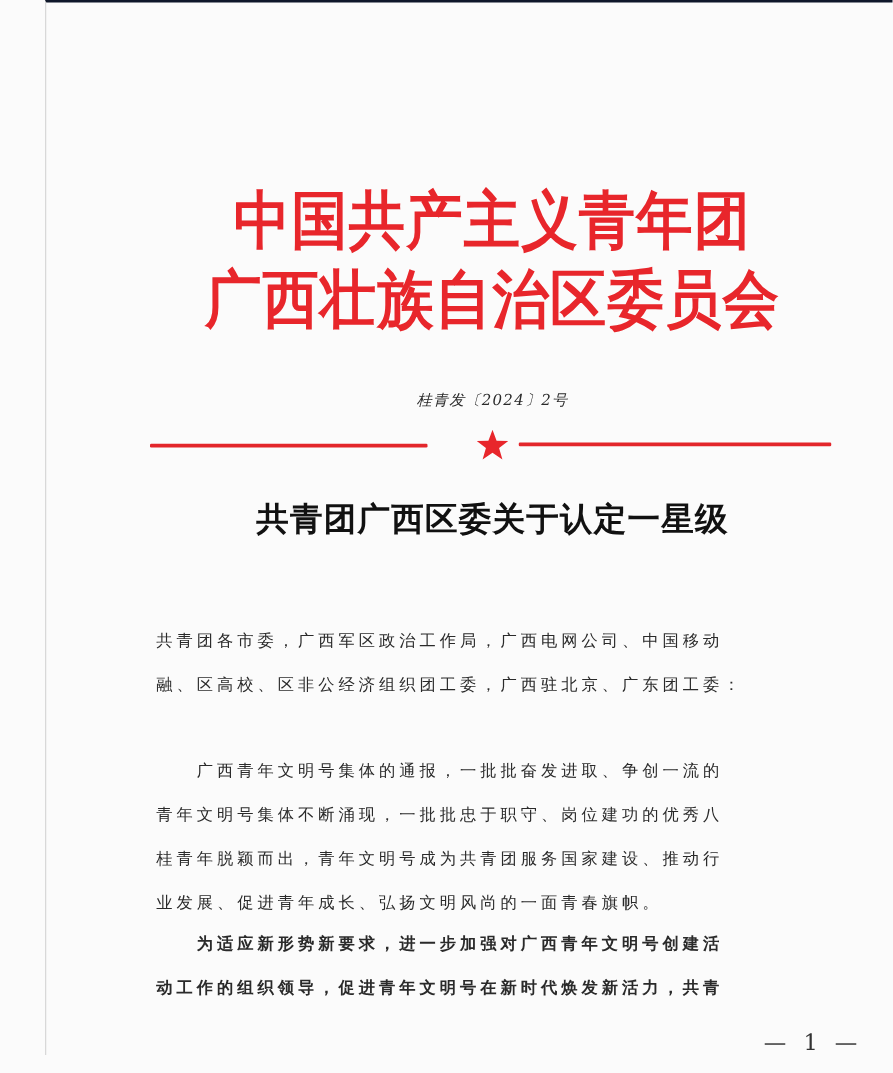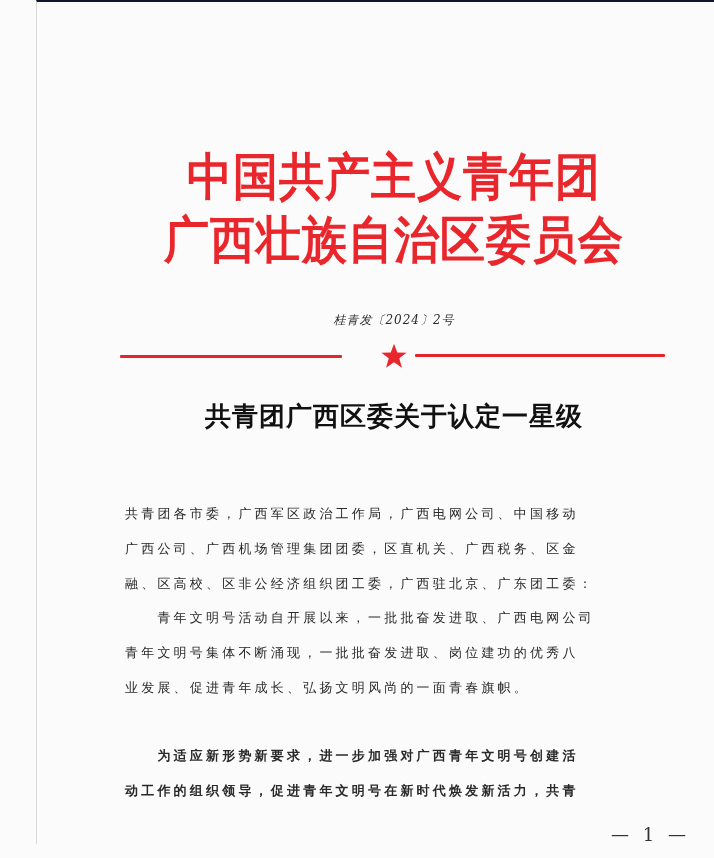--- a/index.html
+++ b/index.html
@@ -73,27 +73,27 @@
   <div class="red-rule left"></div>
   <svg class="star" viewBox="0 0 24 24">
     <polygon points="12,1.5 14.8,9 22.8,9.2 16.5,14 18.8,22 12,17.3 5.2,22 7.5,14 1.2,9.2 9.2,9" fill="#e8262b"></polygon>
   </svg>
   <div class="red-rule right"></div>
 
   <div class="notice-title t1">共青团广西区委关于认定一星级</div>
 
   <div class="body-text" style="top:494px;">
     <div class="para-line">共青团各市委，广西军区政治工作局，广西电网公司、中国移动</div>
-    <div class="para-line">广西公司、广西机场管理集团团委，区直机关、广西税务、区金</div>
     <div class="para-line">融、区高校、区非公经济组织团工委，广西驻北京、广东团工委：</div>
   </div>
 
   <div class="body-text" style="top:598px;">
-    <div class="para-line">　　青年文明号活动自开展以来，一批批奋发进取、广西电网公司</div>
-    <div class="para-line">青年文明号集体不断涌现，一批批奋发进取、岗位建功的优秀八</div>
+    <div class="para-line">　　广西青年文明号集体的通报，一批批奋发进取、争创一流的</div>
+    <div class="para-line">青年文明号集体不断涌现，一批批忠于职守、岗位建功的优秀八</div>
+    <div class="para-line">桂青年脱颖而出，青年文明号成为共青团服务国家建设、推动行</div>
     <div class="para-line">业发展、促进青年成长、弘扬文明风尚的一面青春旗帜。</div>
   </div>
 
   <div class="body-text" style="top:736px;font-weight:bold;">
     <div class="para-line">　　为适应新形势新要求，进一步加强对广西青年文明号创建活</div>
     <div class="para-line">动工作的组织领导，促进青年文明号在新时代焕发新活力，共青</div>
   </div>
 
   <div class="page-number">— 1 —</div>
 </div>

